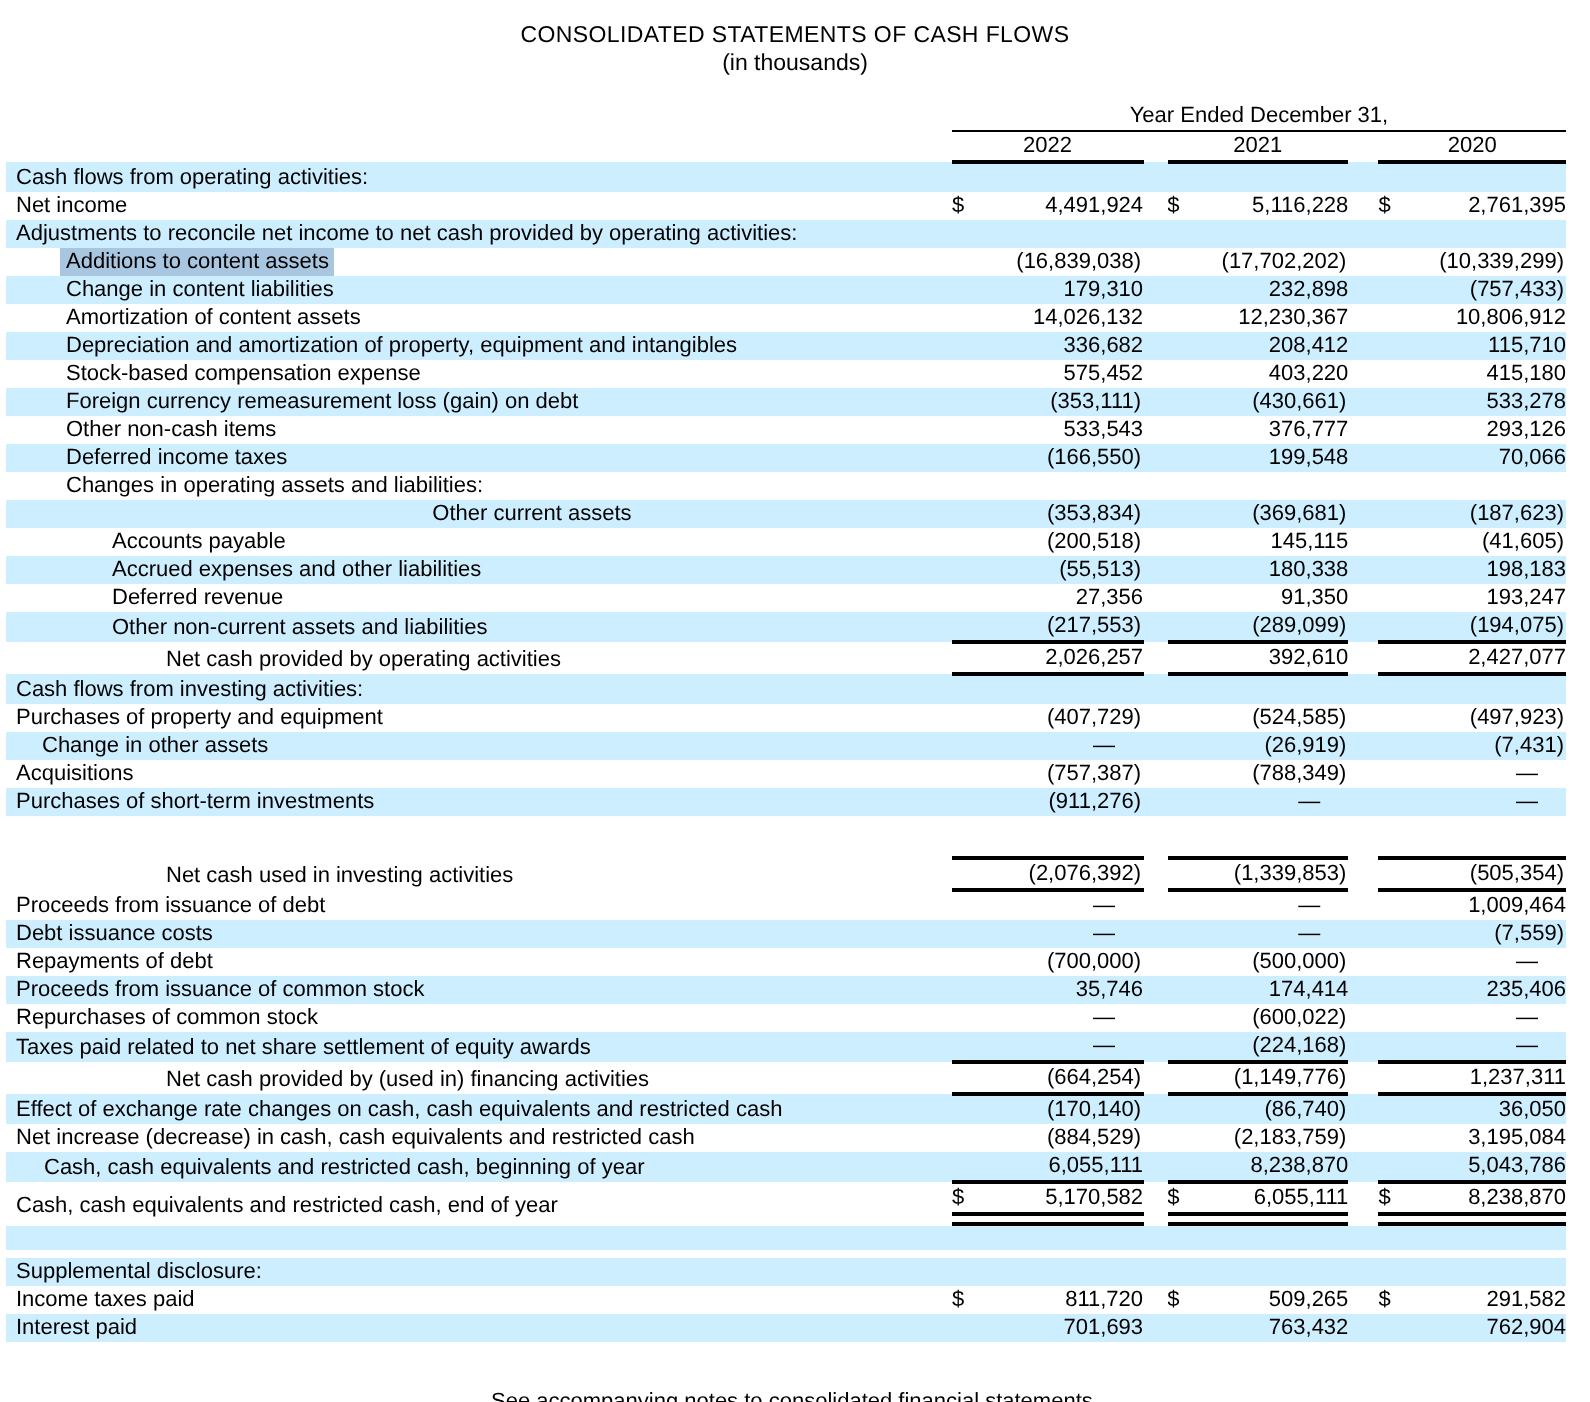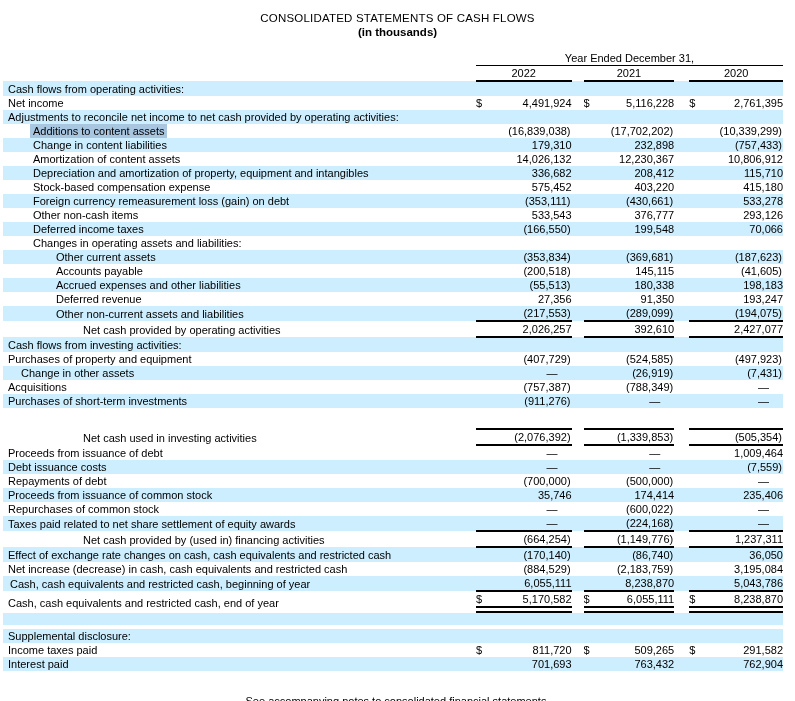--- a/index.html
+++ b/index.html
@@ -22,21 +22,21 @@
     margin:12px 0 0 0;
     text-align:center;
     font-size:11.5px;
     font-weight:400;
     letter-spacing:.2px;
   }
   .subtitle{
     margin:2px 0 0 0;
     text-align:center;
     font-size:11.5px;
-    font-weight:700;
+    font-weight:400;
   }
   table.cf{
     border-collapse:collapse;
     table-layout:fixed;
     width:780px;
     margin:13px 0 0 3px;
     font-size:11px;
   }
   table.cf td{
     padding:0;
@@ -230,21 +230,21 @@
           <td class="dol" colspan="1"></td>
           <td class="val" colspan="1"></td>
           <td class="gapc" colspan="1"></td>
           <td class="dol" colspan="1"></td>
           <td class="val" colspan="1"></td>
           <td class="gapc" colspan="1"></td>
           <td class="dol" colspan="1"></td>
           <td class="val" colspan="1"></td>
         </tr>
         <tr class="shade">
-          <td class="lbl" colspan="1" style="padding-left: 53px;"><span>Other current assets</span></td>
+          <td class="lbl" colspan="1" style="padding-left: 53px; text-align: center;"><span>Other current assets</span></td>
           <td class="dol" colspan="1"></td>
           <td class="val neg" colspan="1">(353,834)</td>
           <td class="gapc" colspan="1"></td>
           <td class="dol" colspan="1"></td>
           <td class="val neg" colspan="1">(369,681)</td>
           <td class="gapc" colspan="1"></td>
           <td class="dol" colspan="1"></td>
           <td class="val neg" colspan="1">(187,623)</td>
         </tr>
         <tr>
@@ -464,21 +464,21 @@
           <td class="dol" colspan="1"></td>
           <td class="val neg" colspan="1">(884,529)</td>
           <td class="gapc" colspan="1"></td>
           <td class="dol" colspan="1"></td>
           <td class="val neg" colspan="1">(2,183,759)</td>
           <td class="gapc" colspan="1"></td>
           <td class="dol" colspan="1"></td>
           <td class="val" colspan="1">3,195,084</td>
         </tr>
         <tr class="shade">
-          <td class="lbl" colspan="1" style="padding-left: 7px;"><span>Cash, cash equivalents and restricted cash, beginning of year</span></td>
+          <td class="lbl" colspan="1" style="padding-left: 19px;"><span>Cash, cash equivalents and restricted cash, beginning of year</span></td>
           <td class="dol rb" colspan="1"></td>
           <td class="val rb" colspan="1">6,055,111</td>
           <td class="gapc" colspan="1"></td>
           <td class="dol rb" colspan="1"></td>
           <td class="val rb" colspan="1">8,238,870</td>
           <td class="gapc" colspan="1"></td>
           <td class="dol rb" colspan="1"></td>
           <td class="val rb" colspan="1">5,043,786</td>
         </tr>
         <tr>

